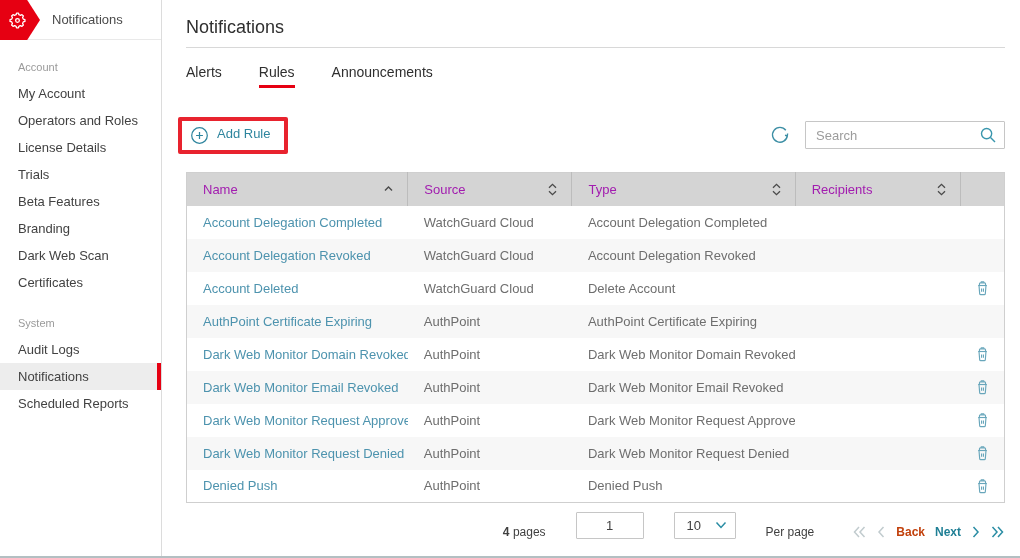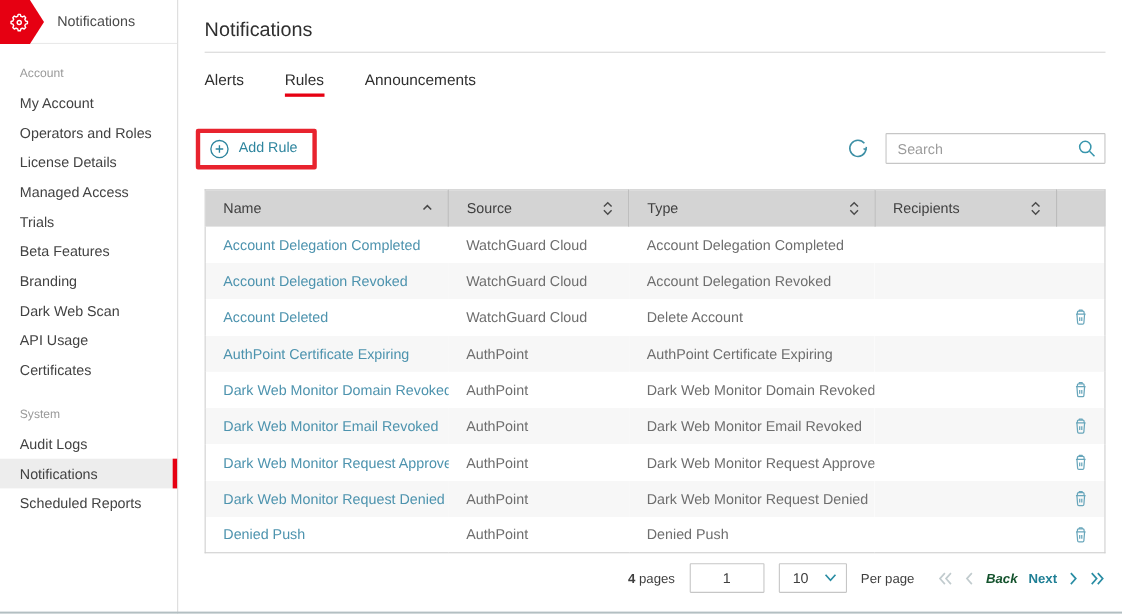--- a/index.html
+++ b/index.html
@@ -66,53 +66,53 @@
     font-family:inherit; font-size:13px; color:#3f3f3f; padding:0 32px 0 10px; outline:none;
   }
   .search-input::placeholder { color:#9c9c9c; }
   .search-icon { position:absolute; right:8px; top:5px; }
 
   
   table { width:100%; border-collapse:collapse; table-layout:fixed; margin-top:14px;
     border:1px solid #cfcfcf; }
   thead th {
     background:var(--table-header-bg); height:33px; font-weight:400; font-size:13px;
-    color:#404040; text-align:left; padding:0 12px 0 16px;
+    color:#a21caf; text-align:left; padding:0 12px 0 16px;
     border-right:1px solid #bcbcbc;
   }
   thead th:last-child { border-right:none; }
   .th-inner { display:flex; align-items:center; justify-content:space-between; }
   tbody td { height:33px; font-size:13px; padding:0 10px 0 16px; overflow:hidden; white-space:nowrap; }
   tbody tr:nth-child(even) { background:var(--row-alt-bg); }
   .name-link { color:var(--link-teal); text-decoration:none; }
   .c-source, .c-type { color:#6e6e6e; }
   .c-actions { text-align:center; padding:0 !important; }
   .trash-btn { background:none; border:none; padding:2px; line-height:0; }
 
   
   .pagination {
-    margin-top:9px; display:flex; align-items:center; justify-content:flex-end;
-    gap:13px; font-size:12px; color:#3f3f3f;
+    margin-top:9px; display:flex; align-items:flex-end; justify-content:flex-end;
+    gap:30px; font-size:12px; color:#3f3f3f;
   }
   .pages-label b { font-weight:700; }
   .page-input {
     width:68px; height:27px; border:1px solid #c6c6c6; border-radius:1px;
     font-family:inherit; font-size:13px; color:#3f3f3f; text-align:center; outline:none;
   }
   .perpage-select {
     width:62px; height:27px; border:1px solid #c6c6c6; border-radius:1px; background:#fff;
     display:flex; align-items:center; justify-content:space-between; padding:0 8px 0 12px;
     font-size:13px;
   }
   .perpage-label { font-weight:400; }
   .pager-nav { display:flex; align-items:center; gap:10px; margin-left:8px; }
   .pg-icon { display:block; }
   .pg-disabled { color:#c1cbce; }
   .pg-enabled { color:#2a8da4; }
-  .back-label { color:#14532d; font-weight:700;font-style:italic; }
+  .back-label { color:#c2410c; font-weight:700; }
   .next-label { color:#1f7f95; font-weight:700; }
 
   .bottom-edge { position:absolute; left:0; right:0; bottom:0; height:2px; background:#b3bfc2; }
 </style>
 </head>
 <body>
 
 <div class="sidebar" data-interactable="false">
   <div class="side-header" data-interactable="false">
     <div class="flag" data-interactable="false">
@@ -126,31 +126,29 @@
   <div id="side-sections">
   <div class="side-section" data-interactable="false">
     <div class="section-label" data-interactable="false">Account</div>
     <div class="section-items">
   <div class="side-item" data-interactable="true"><span class="side-item-label" data-interactable="false">My Account</span></div>
 
   <div class="side-item" data-interactable="true"><span class="side-item-label" data-interactable="false">Operators and Roles</span></div>
 
   <div class="side-item" data-interactable="true"><span class="side-item-label" data-interactable="false">License Details</span></div>
 
-  <div class="side-item" data-interactable="true"><span class="side-item-label" data-interactable="false">Managed Access</span></div>
 
   <div class="side-item" data-interactable="true"><span class="side-item-label" data-interactable="false">Trials</span></div>
 
   <div class="side-item" data-interactable="true"><span class="side-item-label" data-interactable="false">Beta Features</span></div>
 
   <div class="side-item" data-interactable="true"><span class="side-item-label" data-interactable="false">Branding</span></div>
 
   <div class="side-item" data-interactable="true"><span class="side-item-label" data-interactable="false">Dark Web Scan</span></div>
 
-  <div class="side-item" data-interactable="true"><span class="side-item-label" data-interactable="false">API Usage</span></div>
 
   <div class="side-item" data-interactable="true"><span class="side-item-label" data-interactable="false">Certificates</span></div>
 </div>
   </div>
 
   <div class="side-section" data-interactable="false">
     <div class="section-label" data-interactable="false">System</div>
     <div class="section-items">
   <div class="side-item" data-interactable="true"><span class="side-item-label" data-interactable="false">Audit Logs</span></div>
 

